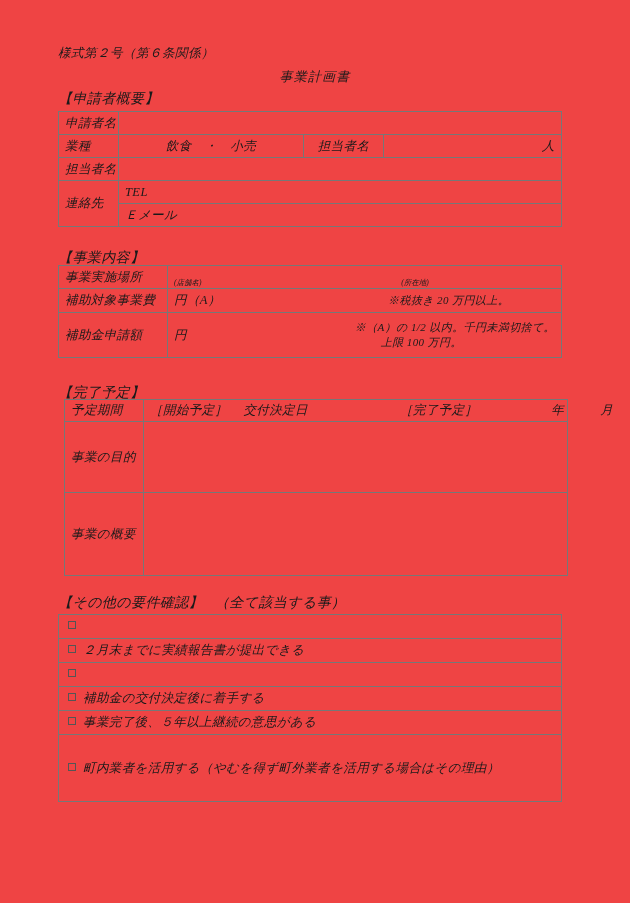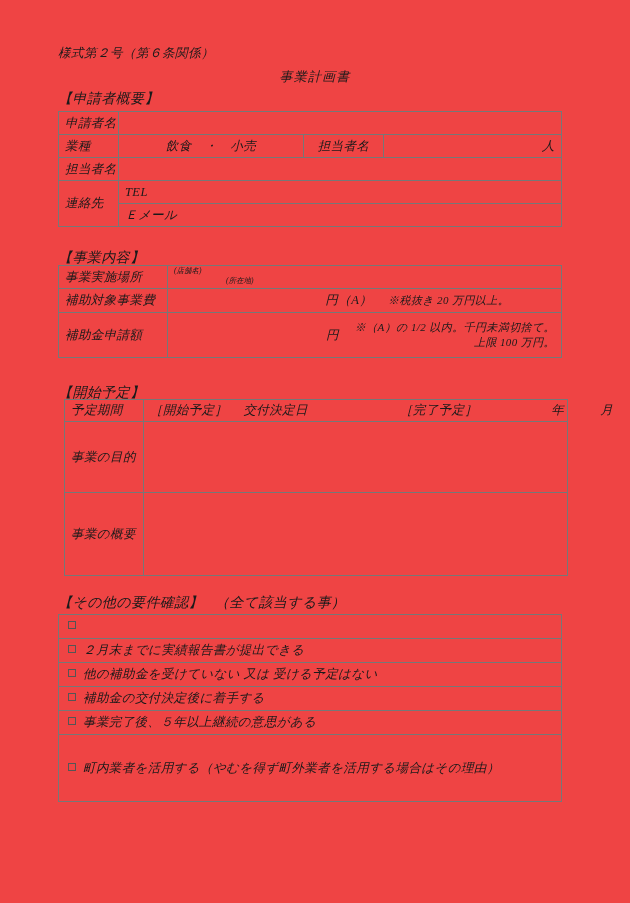--- a/index.html
+++ b/index.html
@@ -98,30 +98,30 @@
     height: 8px;
     border: 1px solid #555555;
     margin-right: 7px;
     vertical-align: 1px;
     box-sizing: border-box;
   }
   .chk-text { letter-spacing: 0.4px; }
 
   .place-row-inner {
     display: flex;
+    align-items: flex-end;
     height: 100%;
-    flex-direction: column;
   }
   .place-shop { width: 46%; }
   .place-addr { flex: 1; text-align: left; padding-left: 52px; }
 
   .amount-row { display: flex; align-items: center; }
-  .amount-yen { width: 52%; text-align: right; padding-right: 6px; }
+  .amount-yen { width: 52%; text-align: left; padding-right: 6px; }
   .amount-note { flex: 1; padding-left: 10px; }
-  .amount-note div { white-space: nowrap; text-align: right; }
+  .amount-note div { white-space: nowrap; }
   .note2 { padding-left: 26px; }
 
   .period-line {
     display: flex;
     align-items: center;
     white-space: nowrap;
   }
   .p-start { }
   .p-kofu { padding-left: 16px; }
   .p-end { padding-left: 92px; }
@@ -205,21 +205,21 @@
             <span class="amount-note sub">
               <div>※（A）の 1/2 以内。千円未満切捨て。</div>
               <div class="note2">上限 100 万円。</div>
             </span>
           </div>
         </td>
       </tr>
     </tbody>
   </table>
 
-  <div class="section-label" id="lbl-desc">【開始予定】</div>
+  <div class="section-label" id="lbl-desc">【完了予定】</div>
 
   <table class="frm" id="tbl-desc">
     <colgroup>
       <col style="width:79px">
       <col style="width:424px">
     </colgroup>
     <tbody>
       <tr>
         <td class="lbl-cell" style="height:21px">予定期間</td>
         <td style="height:21px">
@@ -259,21 +259,21 @@
           <span class="chk-box"></span>
         </td>
       </tr>
       <tr>
         <td>
           <span class="chk-box"></span><span class="chk-text">２月末までに実績報告書が提出できる</span>
         </td>
       </tr>
       <tr>
         <td>
-          <span class="chk-box"></span><span class="chk-text">他の補助金を受けていない 又は 受ける予定はない</span>
+          <span class="chk-box"></span>
         </td>
       </tr>
       <tr>
         <td>
           <span class="chk-box"></span><span class="chk-text">補助金の交付決定後に着手する</span>
         </td>
       </tr>
       <tr>
         <td>
           <span class="chk-box"></span><span class="chk-text">事業完了後、５年以上継続の意思がある</span>

